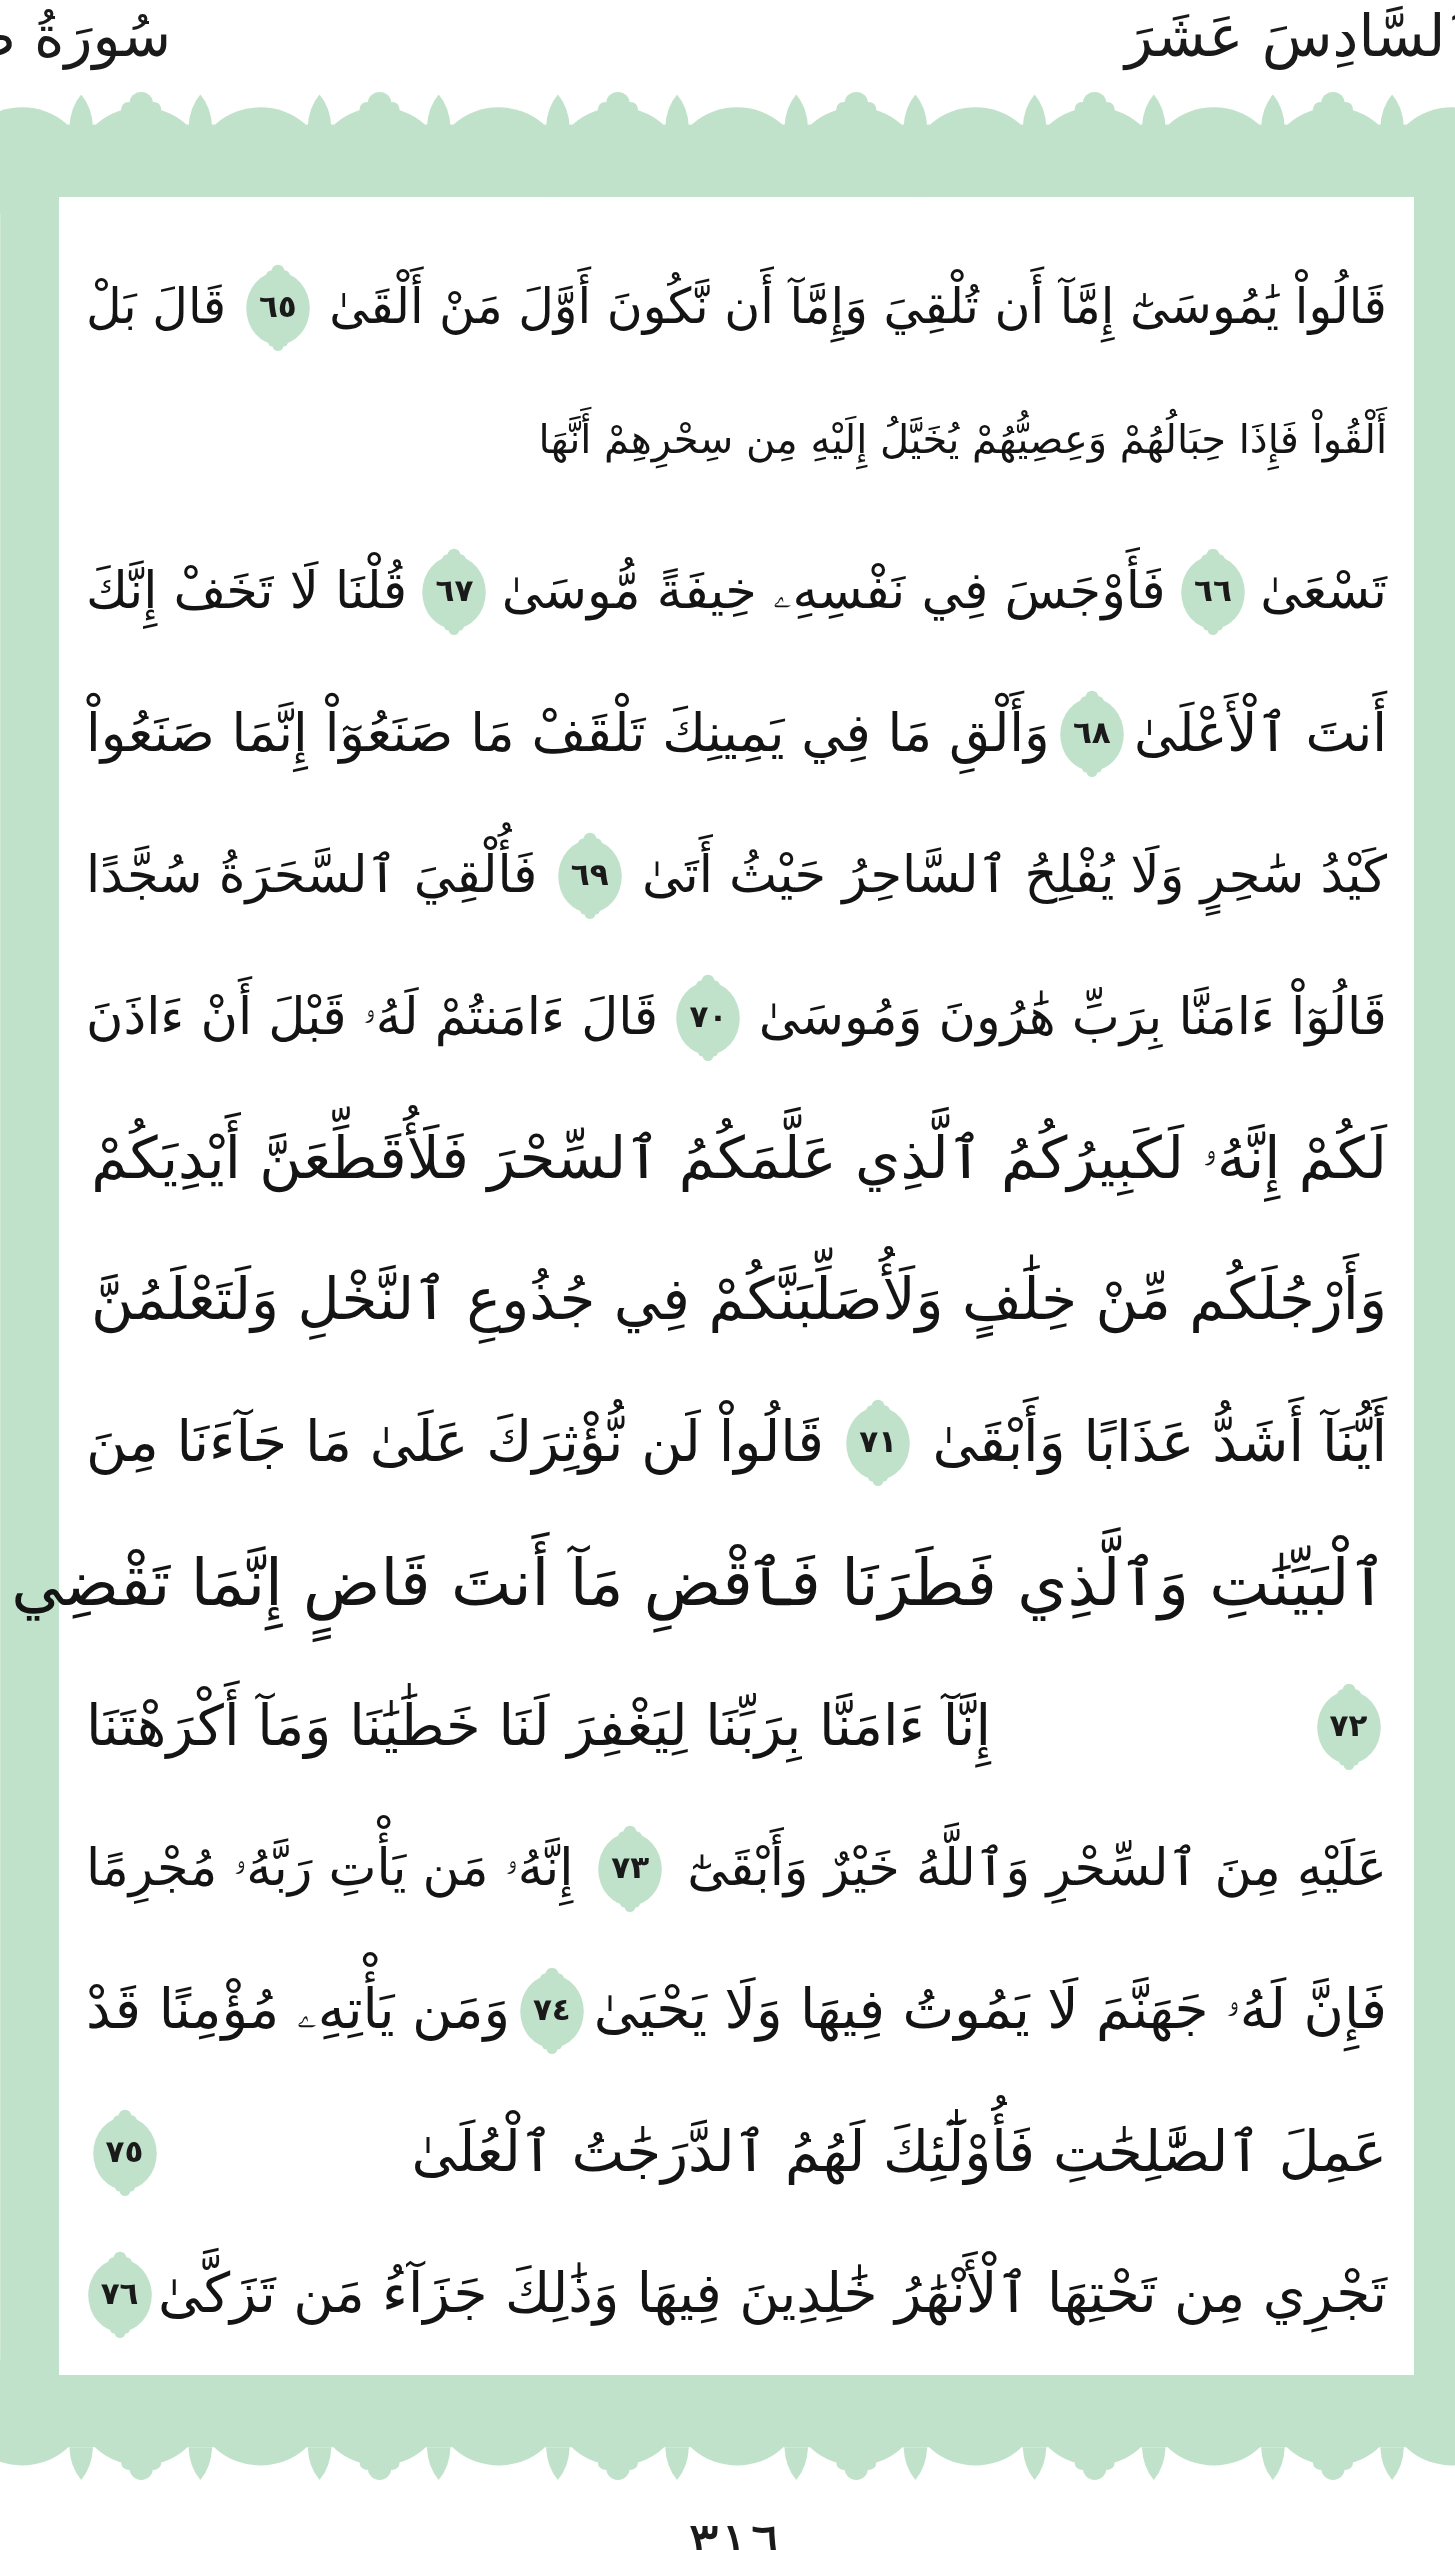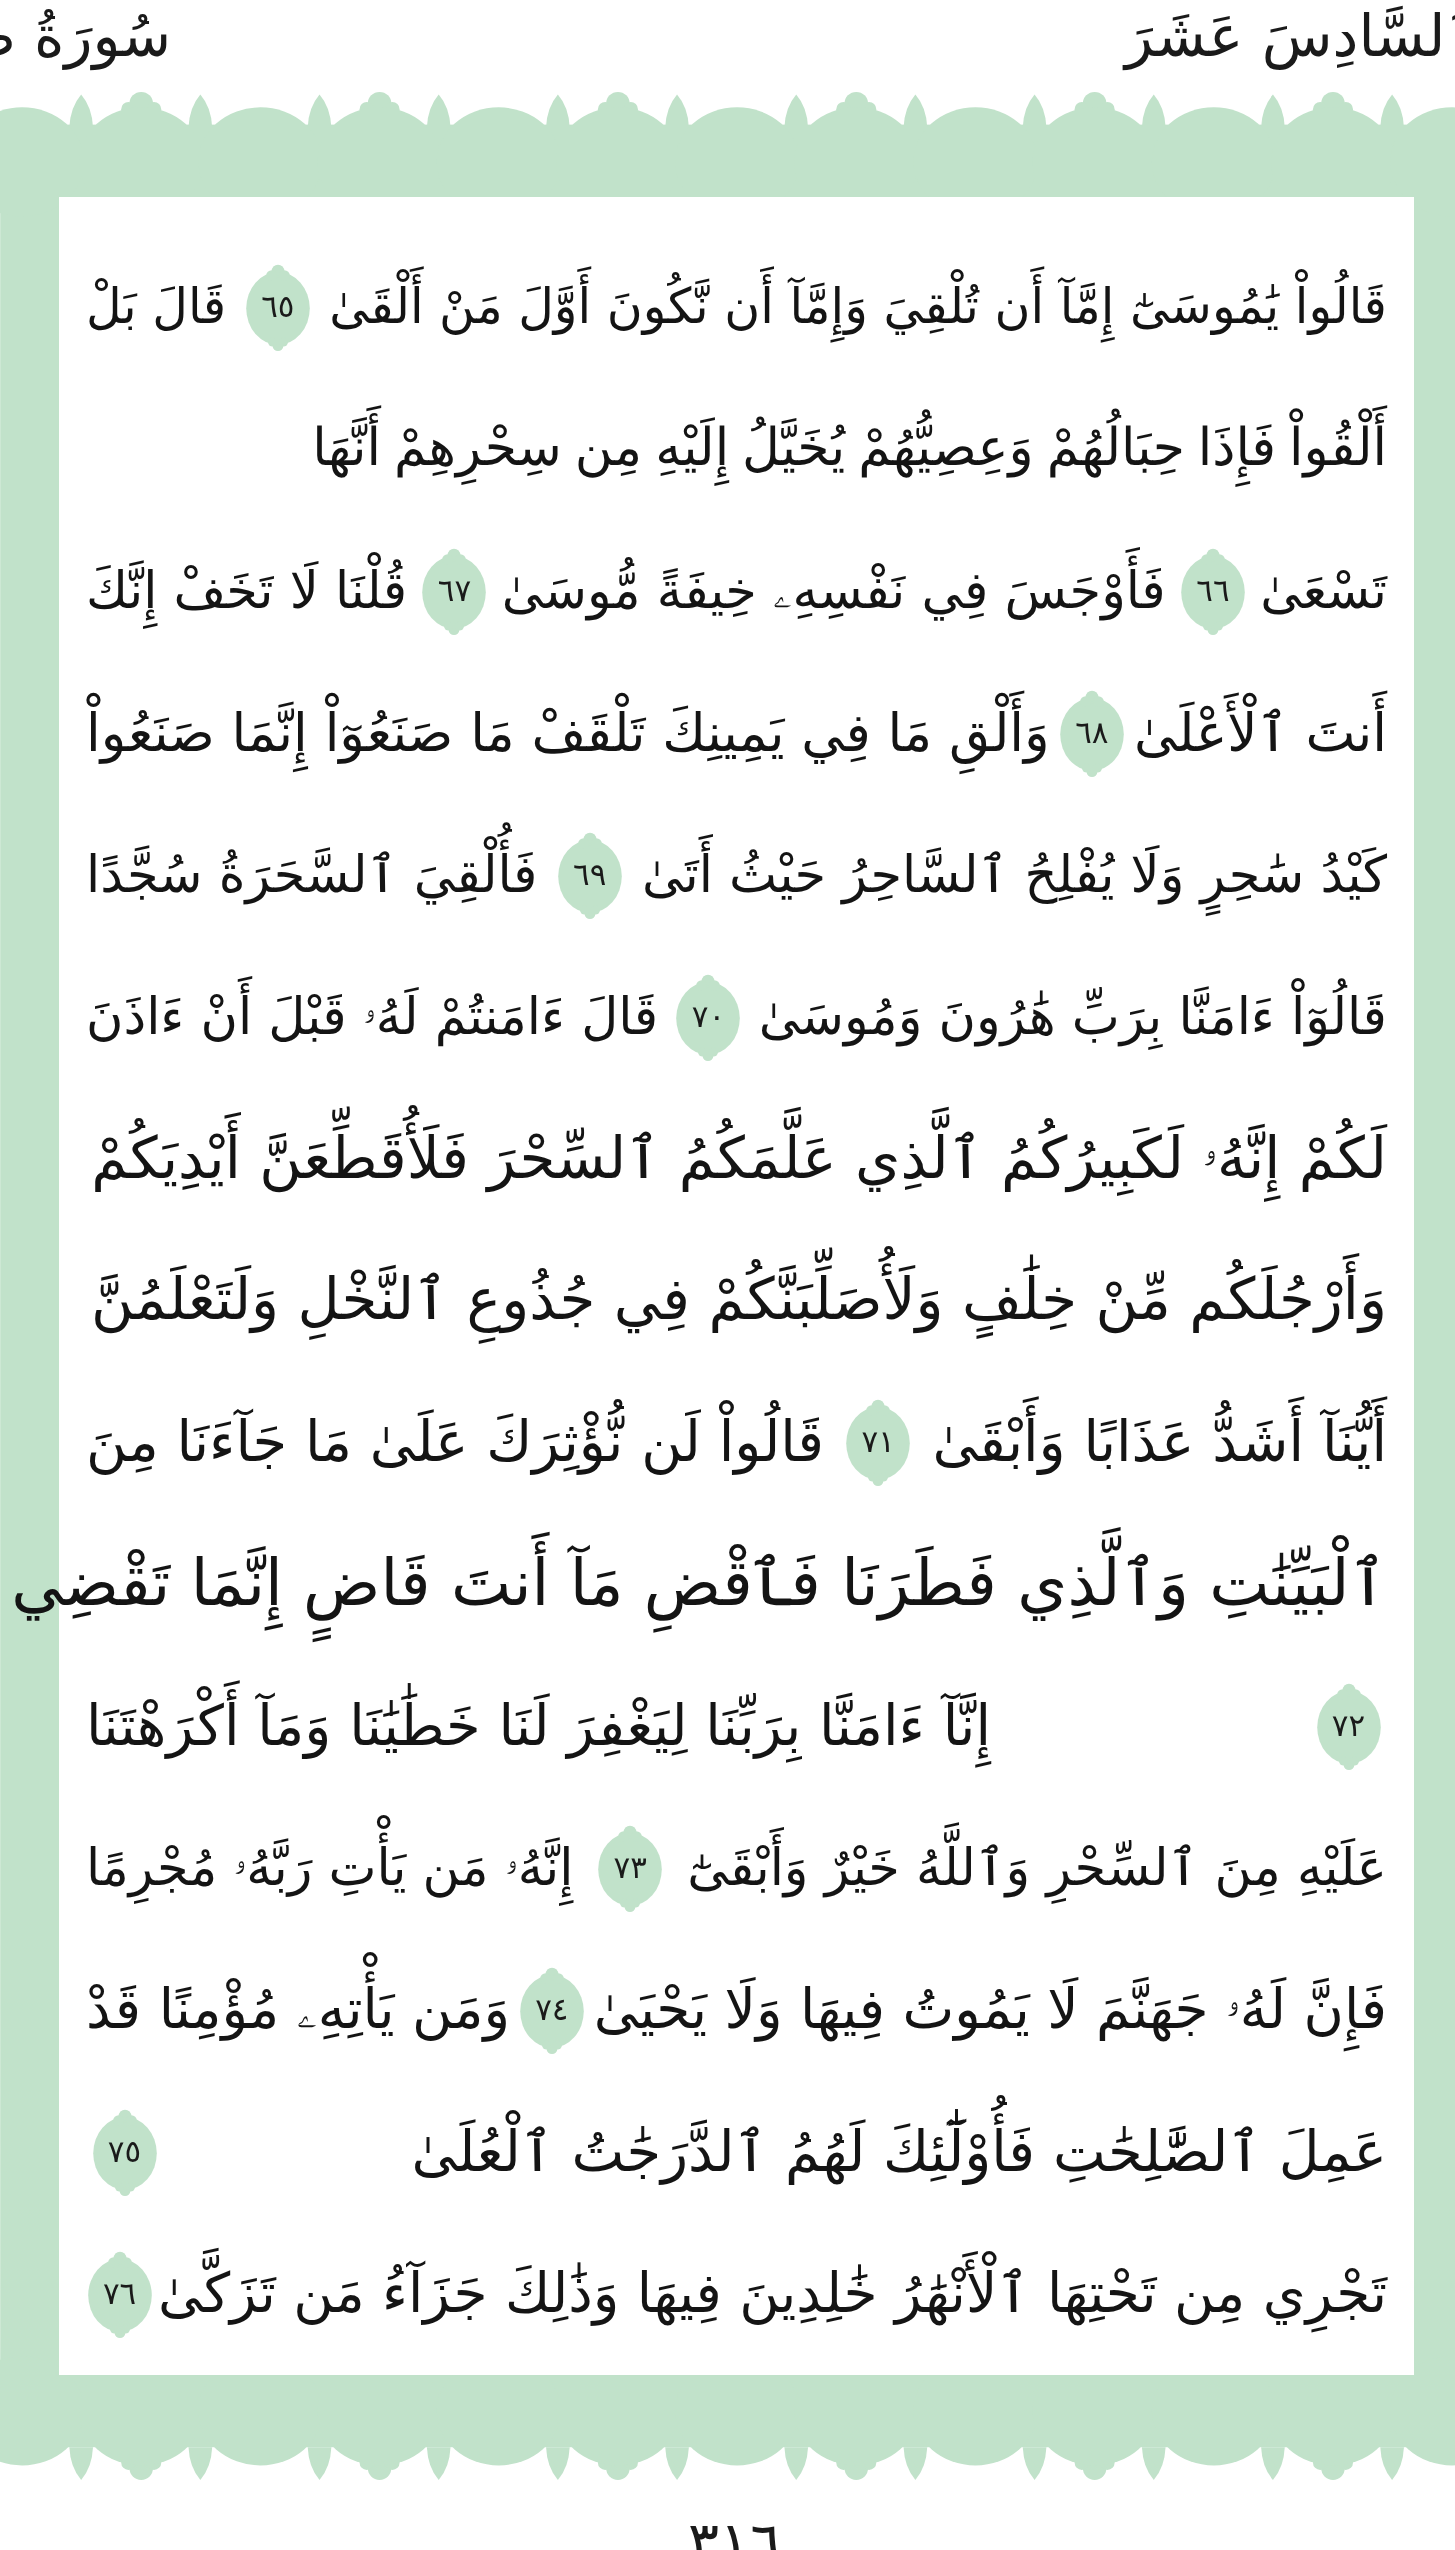--- a/index.html
+++ b/index.html
@@ -24,20 +24,21 @@
     position:absolute; left:86px; width:1301px; height:127px;
     direction:rtl; display:flex; align-items:center; justify-content:space-between;
     font-family:"DejaVu Sans", sans-serif; font-size:64px; line-height:127px;
     white-space:nowrap; color:#141414;
   }
   .seg { display:inline-block; }
   .ayah-marker {
     display:inline-flex; align-items:center; justify-content:center;
     width:66px; height:89px; position:relative; flex:0 0 auto;
     margin:0 5.5px;
+    font-weight:bold;
   }
   .ayah-marker svg { position:absolute; left:0; top:0; width:66px; height:89px; }
   .ayah-num {
     position:relative; font-size:31px; font-family:"DejaVu Sans", sans-serif;
     color:#1a1a1a; direction:rtl; line-height:1;
   }
   #page-number {
     position:absolute; left:688px; top:2507px; width:91px; text-align:center;
     font-size:58px; line-height:73px; color:#1a1a1a;
   }
@@ -183,21 +184,21 @@
           <circle cx="29" cy="15" r="6" fill="#C1E2CA"></circle>
           <circle cx="43" cy="15" r="6" fill="#C1E2CA"></circle>
           <circle cx="36" cy="92" r="6" fill="#C1E2CA"></circle>
           <circle cx="30" cy="88" r="5" fill="#C1E2CA"></circle>
           <circle cx="42" cy="88" r="5" fill="#C1E2CA"></circle>
         </svg>
         <span class="ayah-num">٦٥</span>
       </span>
       <span class="seg">قَالَ بَلْ</span>
     </div>
-    <div class="line" style="top: 384px; font-size: 52px; font-family: Liberation Serif, serif;">
+    <div class="line" style="top: 376px; font-size: 40px;">
       <span class="seg">أَلْقُواْ فَإِذَا حِبَالُهُمْ وَعِصِيُّهُمْ يُخَيَّلُ إِلَيْهِ مِن سِحْرِهِمْ أَنَّهَا</span>
     </div>
     <div class="line" style="top: 527px; font-size: 51px;">
       <span class="seg">تَسْعَىٰ</span>
       <span class="ayah-marker">
         <svg viewBox="0 0 72 98">
           <ellipse cx="36" cy="51" rx="35" ry="40" fill="#C1E2CA"></ellipse>
           <circle cx="36" cy="10" r="7" fill="#C1E2CA"></circle>
           <circle cx="29" cy="15" r="6" fill="#C1E2CA"></circle>
           <circle cx="43" cy="15" r="6" fill="#C1E2CA"></circle>

